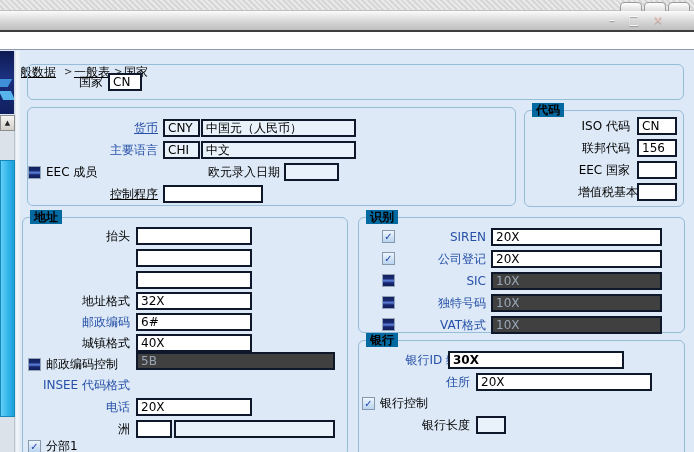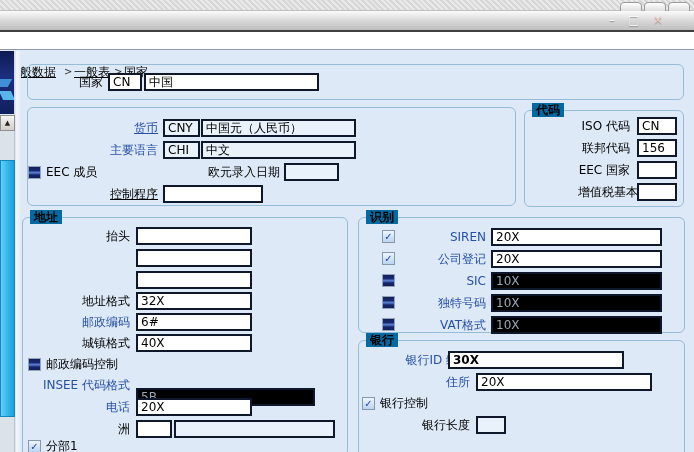--- a/index.html
+++ b/index.html
@@ -38,21 +38,21 @@
   
   .box{position:absolute;border:1px solid #95bcd9;border-radius:6px;box-sizing:border-box;}
   .grp{position:absolute;border:1px solid #95bcd9;border-radius:6px;box-sizing:border-box;}
   .legend{position:absolute;top:-8px;left:7px;padding:0 4px;background:#0369a1;font-size:12px;font-weight:bold;color:#000;line-height:14px;white-space:nowrap;}
   .lbl{position:absolute;height:18px;line-height:18px;font-size:12px;color:#000;text-align:right;white-space:nowrap;}
   .lbl.blue{color:#2650a8;}
   .lbl.link{text-decoration:underline;cursor:pointer;}
   .inp{position:absolute;height:18px;box-sizing:border-box;border:2px solid #0f172a;background:#fff;
     font-family:"DejaVu Sans","Liberation Sans",sans-serif;font-size:12px;color:#000;padding:0 3px;}
   .inp.ro{background:#e9f1fa;}
-  .inp.dis{background:#000000;color:#9aa7b8;}
+  .inp.dis{background:#404040;color:#9aa7b8;}
   .cb{position:absolute;width:13px;height:13px;box-sizing:border-box;font-size:10px;line-height:11px;
     text-align:center;font-weight:bold;cursor:pointer;}
   .cb-on{background:linear-gradient(#eef6fe,#b9d4ee);border:1px solid #8598ac;color:#1d44ab;}
   .cb-off{background:linear-gradient(180deg,#13205f 0%,#1a2a70 32%,#5d82da 52%,#16246b 72%,#121f5e 100%);border:1px solid #93a4b6;}
 </style>
 </head>
 <body>
 
 <div id="app">
 
@@ -80,21 +80,20 @@
     <div class="glyph2"></div>
   </div>
   <div class="sidedivider"></div>
   <div class="scrollbtn">▲</div>
   <div class="scrolltrack"></div>
   <div class="scrollthumb"></div>
 
   <div class="box" style="left:27px;top:64px;width:657px;height:36px;"></div>
   <span class="lbl" style="left:35px;top:73px;width:68px;">国家</span>
   <input class="inp" style="left: 108px; top: 73px; width: 34px;" value="CN">
-  <input class="inp" style="left: 144px; top: 73px; width: 175px;" value="中国">
 
   <div class="box" style="left:27px;top:107px;width:489px;height:99px;"></div>
   <span class="lbl blue link" style="left:40px;top:119px;width:118px;">货币</span>
   <input class="inp ro" style="left: 163px; top: 119px; width: 37px;" value="CNY">
   <input class="inp ro" style="left: 201px; top: 119px; width: 155px;" value="中国元（人民币）">
   <span class="lbl blue" style="left:40px;top:141px;width:118px;">主要语言</span>
   <input class="inp ro" style="left: 163px; top: 141px; width: 37px;" value="CHI">
   <input class="inp ro" style="left: 201px; top: 141px; width: 155px;" value="中文">
   <span class="cb cb-off" style="left:28px;top:166px;"></span>
   <span class="lbl" style="left:46px;top:163px;width:80px;text-align:left;">EEC 成员</span>
@@ -124,21 +123,21 @@
   <input class="inp" style="left: 136px; top: 271px; width: 116px;" value="">
   <span class="lbl" style="left:22px;top:292px;width:108px;">地址格式</span>
   <input class="inp" style="left: 136px; top: 292px; width: 116px;" value="32X">
   <span class="lbl blue" style="left:22px;top:313px;width:108px;">邮政编码</span>
   <input class="inp" style="left: 136px; top: 313px; width: 116px;" value="6#">
   <span class="lbl" style="left:22px;top:334px;width:108px;">城镇格式</span>
   <input class="inp" style="left: 136px; top: 334px; width: 116px;" value="40X">
   <span class="cb cb-off" style="left:28px;top:358px;"></span>
   <span class="lbl blue" style="left:22px;top:376px;width:108px;">INSEE 代码格式</span>
   <span class="lbl" style="left:46px;top:355px;width:110px;text-align:left;">邮政编码控制</span>
-  <input class="inp dis" style="left: 136px; top: 388px; width: 179px;" value="5B">
+  <input class="inp dis" style="left: 136px; top: 352px; width: 199px;" value="5B">
   <span class="lbl blue" style="left:22px;top:398px;width:108px;">电话</span>
   <input class="inp" style="left: 136px; top: 398px; width: 116px;" value="20X">
   <span class="lbl" style="left:22px;top:420px;width:108px;">洲</span>
   <input class="inp" style="left: 136px; top: 420px; width: 36px;" value="">
   <input class="inp ro" style="left: 174px; top: 420px; width: 161px;" value="">
   <span class="cb cb-on" style="left:28px;top:440px;">✓</span>
   <span class="lbl" style="left:46px;top:437px;width:60px;text-align:left;">分部1</span>
 
   <div class="grp" style="left:358px;top:217px;width:327px;height:116px;">
     <span class="legend">识别</span>

